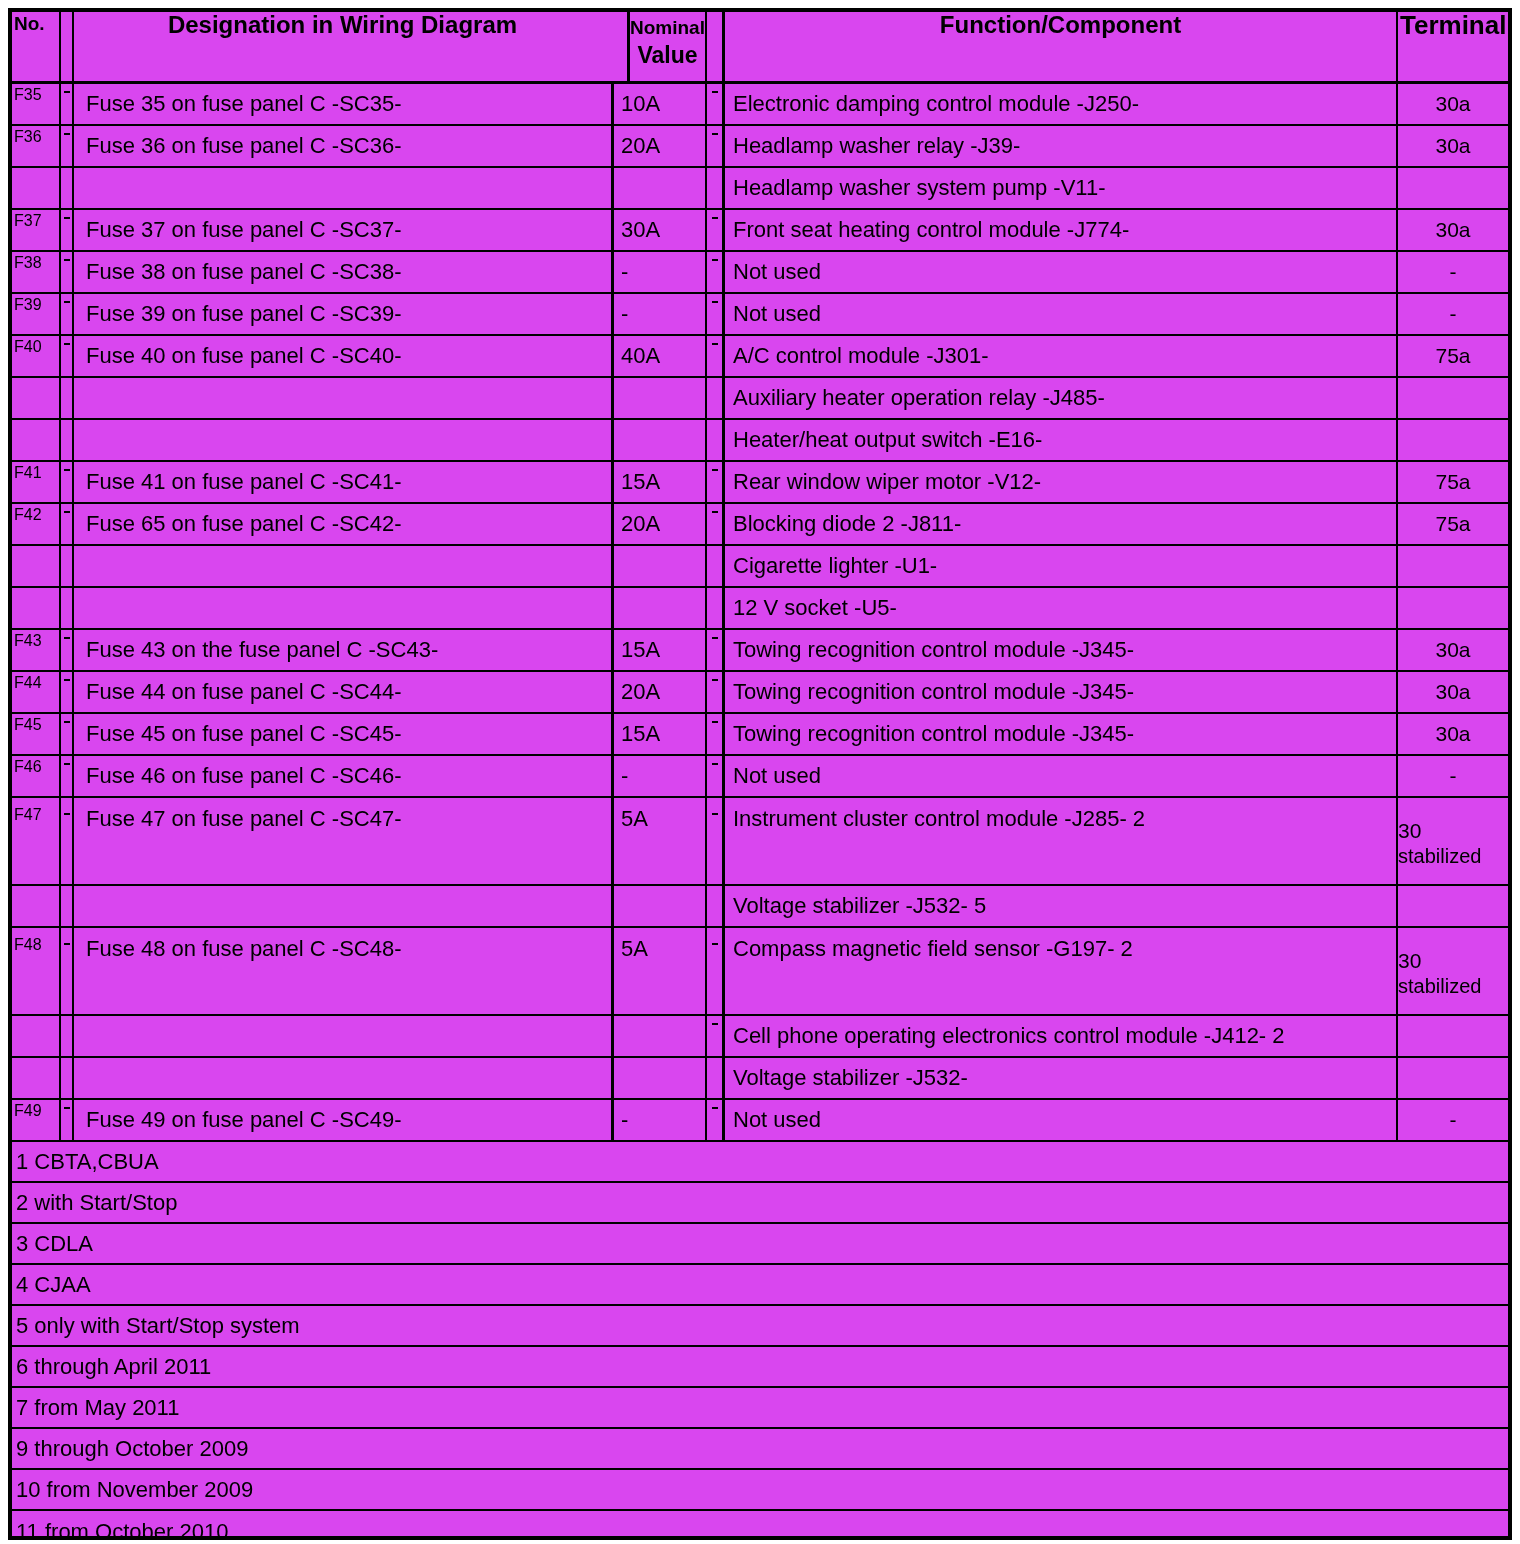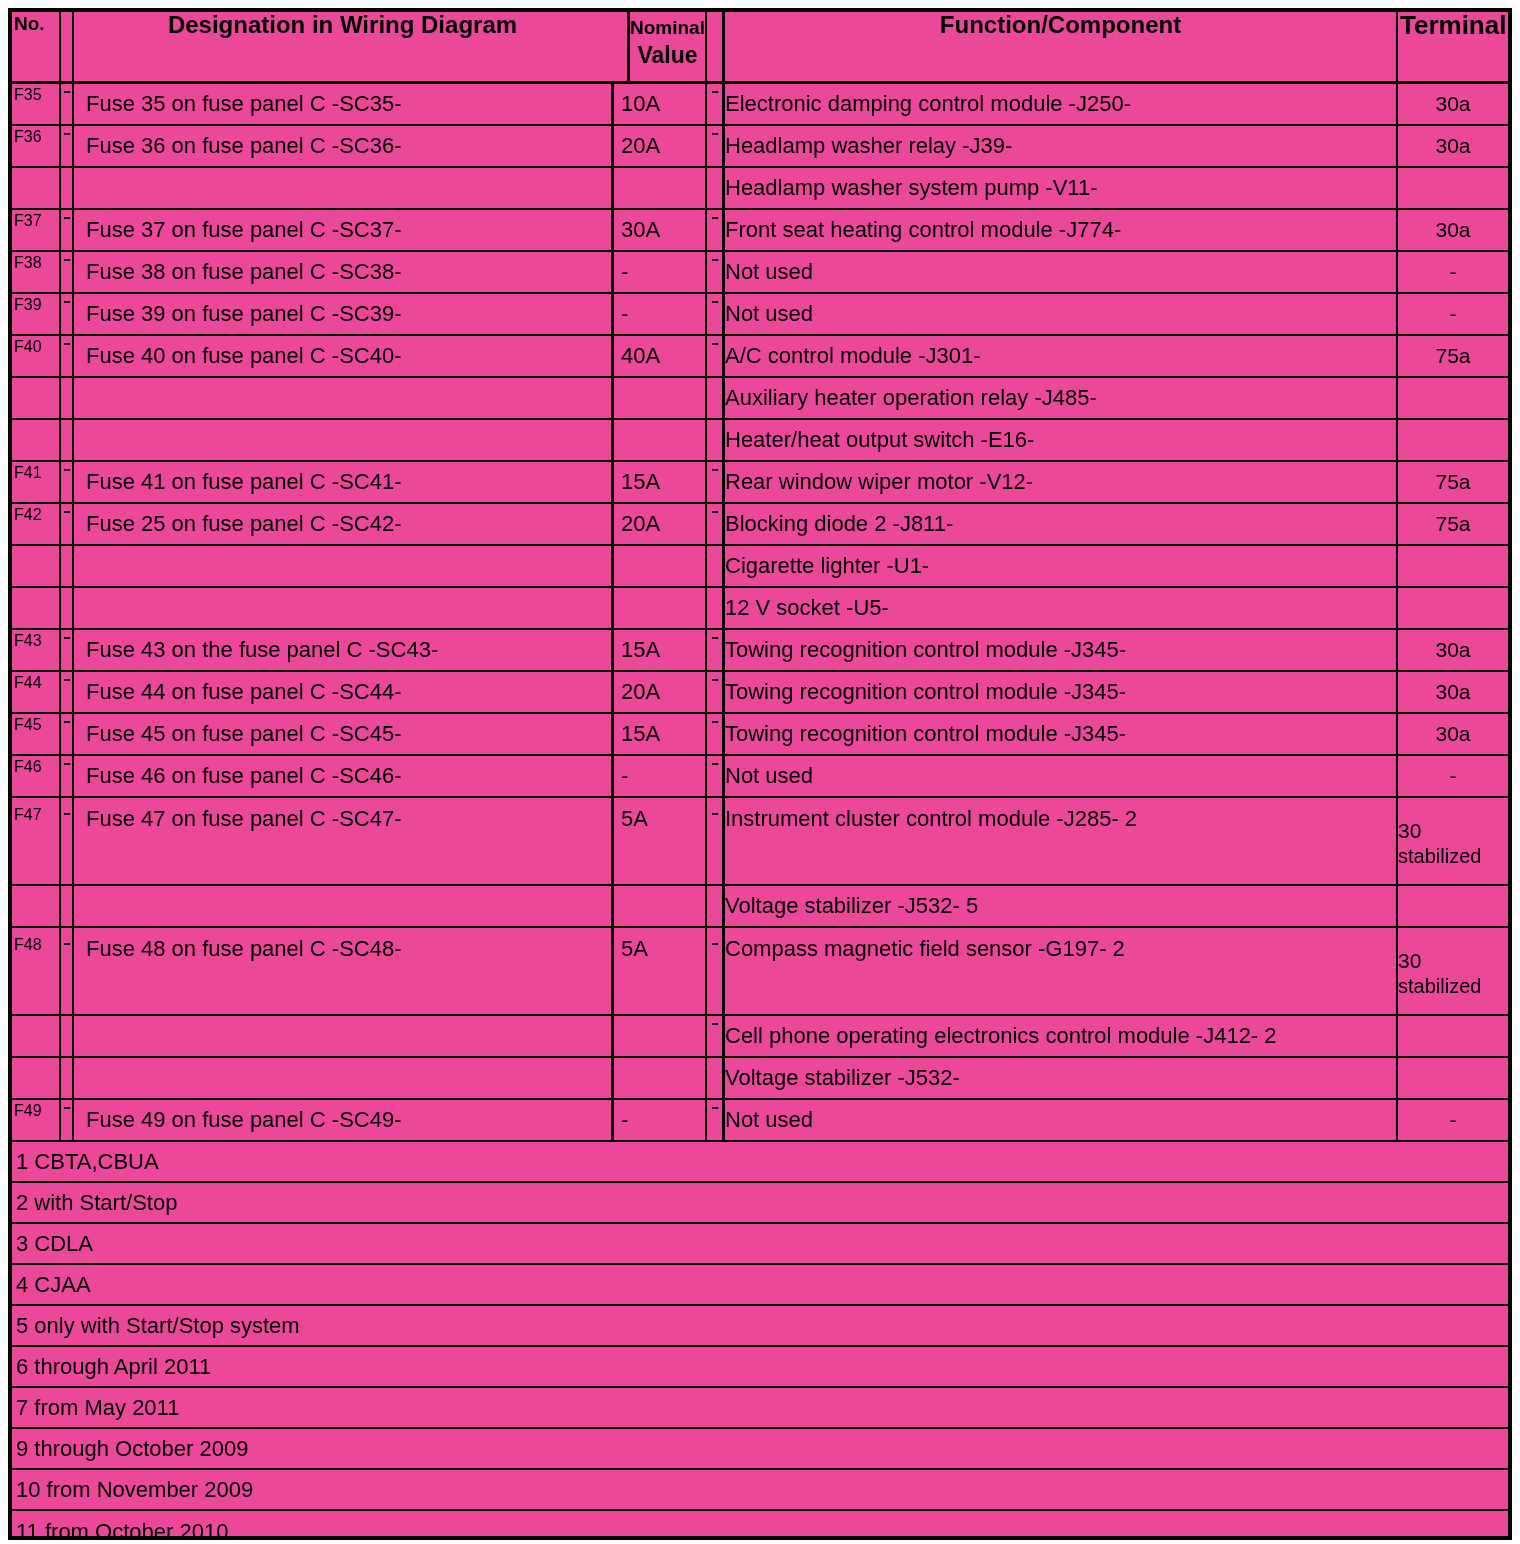--- a/index.html
+++ b/index.html
@@ -5,42 +5,42 @@
   html, body { margin: 0; padding: 0; background: #ffffff; }
   body {
     width: 1520px; height: 1544px; position: relative;
     font-family: "Liberation Sans", sans-serif; color: #000;
     -webkit-font-smoothing: none;
   }
   .table {
     position: absolute; left: 8px; top: 8px;
     width: 1504px; height: 1532px;
     border: 4px solid #000; box-sizing: border-box;
-    background: #ec4899;
+    background: #d946ef;
   }
   .trow {
     display: grid;
     grid-template-columns: 47px 13px 539px 94px 17px 674px 1fr;
     border-bottom: 2px solid #000;
     box-sizing: border-box;
     height: 42px;
   }
   .trow.header { height: 72px; border-bottom: 3px solid #000; }
   .trow.tall { height: 88px; }
   .cell {
     box-sizing: border-box;
     display: flex; align-items: center;
     overflow: hidden;
     font-size: 22px; line-height: 26px;
   }
   .c-a    { border-left: 2px solid #000; justify-content: center; align-items: flex-start; }
   .c-desig{ border-left: 2px solid #000; padding-left: 12px; }
   .c-val  { border-left: 3px solid #000; padding-left: 7px; }
   .c-b    { border-left: 2px solid #000; justify-content: center; align-items: flex-start; }
-  .c-func { border-left: 3px solid #000; }
+  .c-func { border-left: 3px solid #000; padding-left: 8px; }
   .c-term { border-left: 2px solid #000; flex-direction: column; justify-content: center; align-items: center; text-align: center; font-size: 21px; }
   .c-no   { align-items: flex-start; padding: 2px 0 0 2px; }
   .fid    { font-size: 16px; line-height: 17px; }
   .tall .cell { align-items: flex-start; padding-top: 8px; }
   .tall .c-term { justify-content: flex-start; padding-top: 20px; }
   .t2 { font-size: 20px; line-height: 24px; }
   .refmark { width: 6px; height: 2px; background: #000; margin-top: 7px; }
 
   
   .hcell { font-weight: bold; }
@@ -305,21 +305,21 @@
         </div>
       </div>
       <div class="trow">
         <div class="cell c-no">
           <span class="fid">F42</span>
         </div>
         <div class="cell c-a">
           <span class="refmark"></span>
         </div>
         <div class="cell c-desig">
-          <span>Fuse 25 on fuse panel C -SC42-</span>
+          <span>Fuse 65 on fuse panel C -SC42-</span>
         </div>
         <div class="cell c-val">
           <span>20A</span>
         </div>
         <div class="cell c-b">
           <span class="refmark"></span>
         </div>
         <div class="cell c-func">
           <span>Blocking diode 2 -J811-</span>
         </div>

